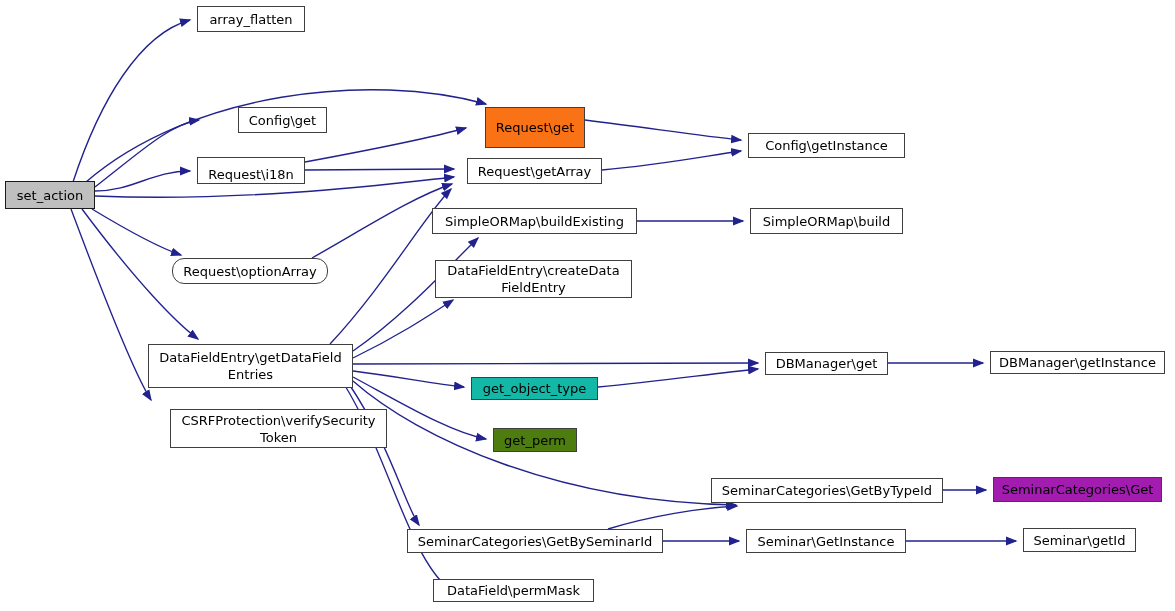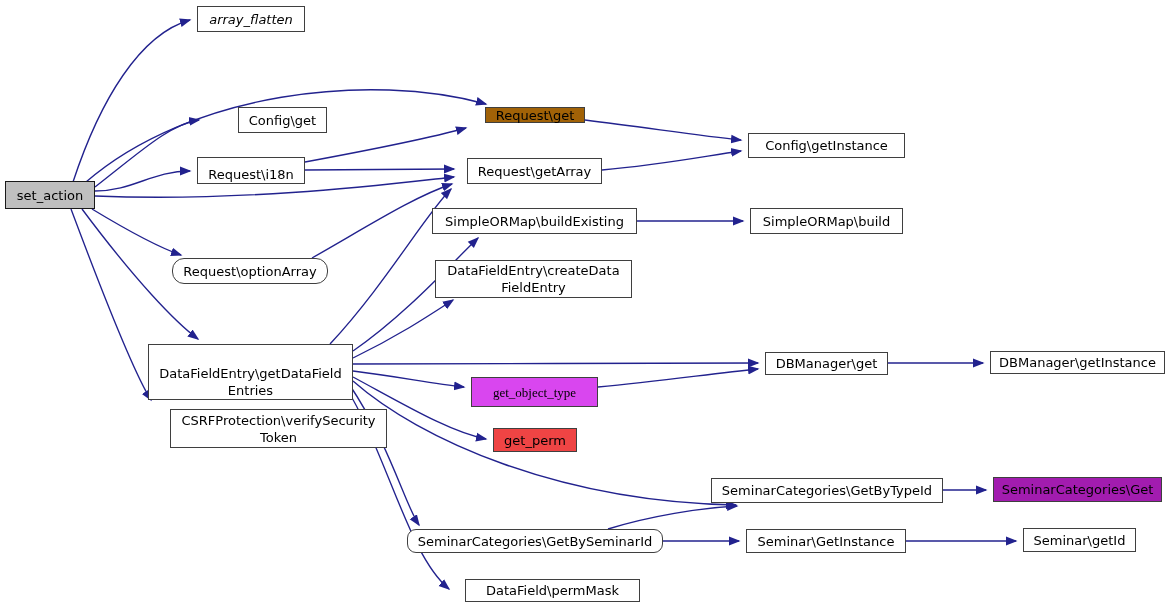--- a/index.html
+++ b/index.html
@@ -74,30 +74,30 @@
         <path d="M943,490 C968,490 961,490 986,490" class="edge" stroke="#22228e" marker-end="url(#arrowhead)"></path>
         <path d="M608,529 C650,516 700,508 737,506" class="edge" stroke="#22228e" marker-end="url(#arrowhead)"></path>
         <path d="M663,541 C693.4,541 708.6,541 739,541" class="edge" stroke="#22228e" marker-end="url(#arrowhead)"></path>
         <path d="M906,541 C950,541 972,541 1016,541" class="edge" stroke="#22228e" marker-end="url(#arrowhead)"></path>
       </g>
   </svg>
   <div id="nodes">
       <div class="node root" title="set_action" style="left: 5px; top: 181px; width: 90px; height: 28px; border-color: rgb(26, 26, 26); background: rgb(191, 191, 191);">
         <span>set_action</span>
       </div>
-      <div class="node" title="array_flatten" style="left: 197px; top: 6px; width: 108px; height: 26px; border-color: rgb(63, 63, 63); background: rgb(255, 255, 255); font-style: italic;">
+      <div class="node" title="array_flatten" style="left: 197px; top: 6px; width: 108px; height: 26px; border-color: rgb(63, 63, 63); background: rgb(255, 255, 255);">
         <span>array_flatten</span>
       </div>
       <div class="node" title="Config\get" style="left: 206px; top: 107px; width: 89px; height: 26px; border-color: rgb(63, 63, 63); background: rgb(255, 255, 255); margin-left: 32px;">
         <span>Config\get</span>
       </div>
       <div class="node" title="Request\i18n" style="left: 197px; top: 157px; width: 108px; height: 27px; border-color: rgb(63, 63, 63); background: rgb(255, 255, 255); justify-content: flex-end;">
         <span>Request\i18n</span>
       </div>
-      <div class="node" title="Request\get" style="left: 485px; top: 107px; width: 100px; height: 16px; border-color: rgb(63, 63, 63); background: #a16207;">
+      <div class="node" title="Request\get" style="left: 485px; top: 107px; width: 100px; height: 41px; border-color: rgb(63, 63, 63); background: #f97316;">
         <span>Request\get</span>
       </div>
       <div class="node" title="Request\getArray" style="left: 467px; top: 158px; width: 135px; height: 26px; border-color: rgb(63, 63, 63); background: rgb(255, 255, 255);">
         <span>Request\getArray</span>
       </div>
       <div class="node" title="SimpleORMap\buildExisting" style="left: 432px; top: 208px; width: 205px; height: 26px; border-color: rgb(63, 63, 63); background: rgb(255, 255, 255);">
         <span>SimpleORMap\buildExisting</span>
       </div>
       <div class="node" title="Request\getInstance" style="left: 748px; top: 133px; width: 157px; height: 25px; border-color: rgb(63, 63, 63); background: rgb(255, 255, 255);">
         <span>Config\getInstance</span>
@@ -105,52 +105,52 @@
       <div class="node" title="SimpleORMap\build" style="left: 750px; top: 208px; width: 153px; height: 26px; border-color: rgb(63, 63, 63); background: rgb(255, 255, 255);">
         <span>SimpleORMap\build</span>
       </div>
       <div class="node" title="Request\optionArray" style="left: 172px; top: 258px; width: 156px; height: 26px; border-color: rgb(63, 63, 63); background: rgb(255, 255, 255); border-radius: 12px;">
         <span>Request\optionArray</span>
       </div>
       <div class="node" title="DataFieldEntry\createDataFieldEntry" style="left: 435px; top: 260px; width: 197px; height: 38px; border-color: rgb(63, 63, 63); background: rgb(255, 255, 255);">
         <span>DataFieldEntry\createData</span>
         <span>FieldEntry</span>
       </div>
-      <div class="node" title="DataFieldEntry\getDataFieldEntries" style="left: 148px; top: 344px; width: 205px; height: 56px; border-color: rgb(63, 63, 63); background: rgb(255, 255, 255); justify-content: flex-end;">
+      <div class="node" title="DataFieldEntry\getDataFieldEntries" style="left: 148px; top: 344px; width: 205px; height: 44px; border-color: rgb(63, 63, 63); background: rgb(255, 255, 255);">
         <span>DataFieldEntry\getDataField</span>
         <span>Entries</span>
       </div>
       <div class="node" title="CSRFProtection\verifySecurityToken" style="left: 142px; top: 409px; width: 217px; height: 39px; border-color: rgb(63, 63, 63); background: rgb(255, 255, 255); margin-left: 28px;">
         <span>CSRFProtection\verifySecurity</span>
         <span>Token</span>
       </div>
-      <div class="node" title="get_object_type" style="left: 471px; top: 377px; width: 127px; height: 30px; border-color: rgb(63, 63, 63); background: #d946ef; font-family: Liberation Serif, serif;">
+      <div class="node" title="get_object_type" style="left: 471px; top: 377px; width: 127px; height: 23px; border-color: rgb(63, 63, 63); background: #14b8a6;">
         <span>get_object_type</span>
       </div>
-      <div class="node" title="get_perm" style="left: 493px; top: 428px; width: 84px; height: 24px; border-color: rgb(63, 63, 63); background: #ef4444;">
+      <div class="node" title="get_perm" style="left: 493px; top: 428px; width: 84px; height: 24px; border-color: rgb(63, 63, 63); background: #4d7c0f;">
         <span>get_perm</span>
       </div>
       <div class="node" title="DBManager\get" style="left: 765px; top: 352px; width: 123px; height: 23px; border-color: rgb(63, 63, 63); background: rgb(255, 255, 255);">
         <span>DBManager\get</span>
       </div>
       <div class="node" title="DBManager\getInstance" style="left: 990px; top: 351px; width: 175px; height: 23px; border-color: rgb(63, 63, 63); background: rgb(255, 255, 255);">
         <span>DBManager\getInstance</span>
       </div>
       <div class="node" title="SeminarCategories\GetByTypeId" style="left: 711px; top: 478px; width: 232px; height: 25px; border-color: rgb(63, 63, 63); background: rgb(255, 255, 255);">
         <span>SeminarCategories\GetByTypeId</span>
       </div>
       <div class="node" title="SeminarCategories\Get" style="left: 993px; top: 477px; width: 169px; height: 25px; border-color: rgb(63, 63, 63); background: #a21caf;">
         <span>SeminarCategories\Get</span>
       </div>
-      <div class="node" title="SeminarCategories\GetBySeminarId" style="left: 407px; top: 529px; width: 256px; height: 24px; border-color: rgb(63, 63, 63); background: rgb(255, 255, 255); border-radius: 9px;">
+      <div class="node" title="SeminarCategories\GetBySeminarId" style="left: 407px; top: 529px; width: 256px; height: 24px; border-color: rgb(63, 63, 63); background: rgb(255, 255, 255);">
         <span>SeminarCategories\GetBySeminarId</span>
       </div>
       <div class="node" title="Seminar\GetInstance" style="left: 746px; top: 529px; width: 160px; height: 24px; border-color: rgb(63, 63, 63); background: rgb(255, 255, 255);">
         <span>Seminar\GetInstance</span>
       </div>
       <div class="node" title="Seminar\getId" style="left: 1023px; top: 528px; width: 113px; height: 24px; border-color: rgb(63, 63, 63); background: rgb(255, 255, 255);">
         <span>Seminar\getId</span>
       </div>
-      <div class="node" title="DataField\permMask" style="left: 465px; top: 579px; width: 175px; height: 23px; border-color: rgb(63, 63, 63); background: rgb(255, 255, 255);">
+      <div class="node" title="DataField\permMask" style="left: 433px; top: 579px; width: 161px; height: 23px; border-color: rgb(63, 63, 63); background: rgb(255, 255, 255);">
         <span>DataField\permMask</span>
       </div>
     </div>
 </div>
 
 </body></html>

